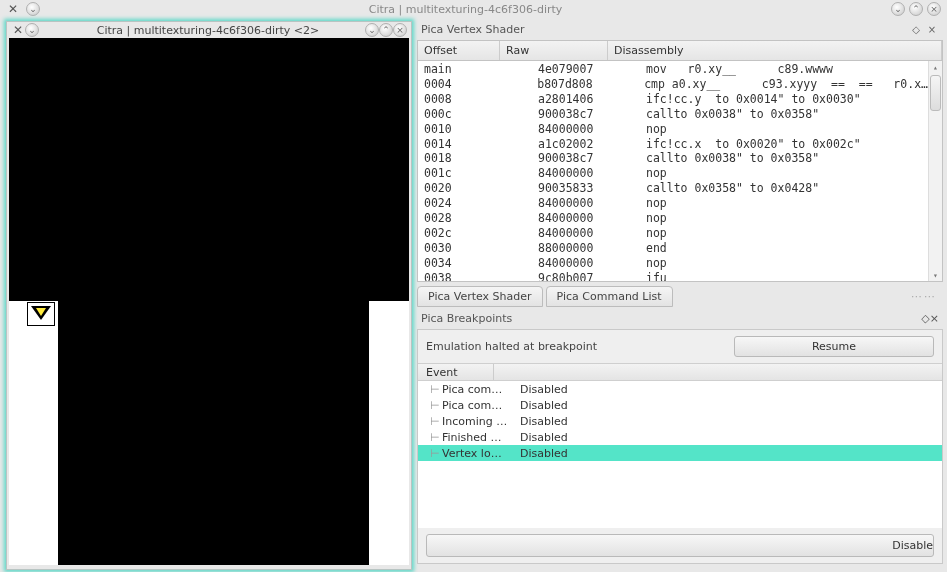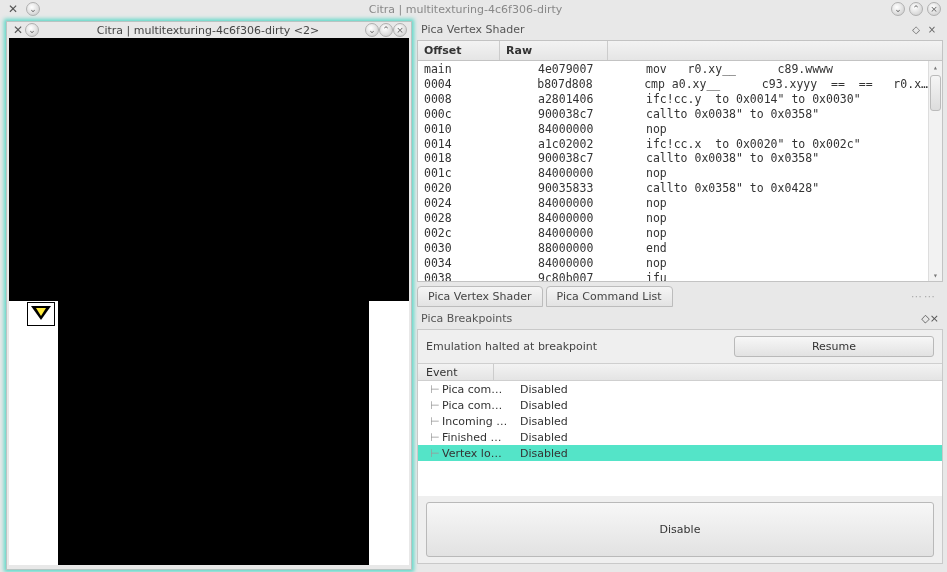--- a/index.html
+++ b/index.html
@@ -110,21 +110,21 @@
 .shader-panel {
   border:1px solid #c3c3c3;
   background:#fff;
 }
 .shader-header-row {
   display:flex; height:20px; align-items:center;
   background:linear-gradient(#f3f3f3,#e5e5e5);
   border-bottom:1px solid #c3c3c3;
   font-size:11px; color:#333;
 }
-.shader-header-row .col { padding:0 6px; border-right:1px solid #ccc; height:100%; display:flex; align-items:center;font-weight:bold;}
+.shader-header-row .col { padding:0 6px; border-right:1px solid #ccc; height:100%; display:flex; align-items:center;}
 .shader-body {
   height:220px; overflow:hidden; position:relative;
   font-family:"DejaVu Sans Mono","Courier New",monospace;
   font-size:11.5px; line-height:14.9px;
   white-space:pre;
 }
 .shader-rows { position:absolute; left:0; right:14px; top:1px; }
 .shader-row { display:flex; }
 .shader-row .c1 { width:82px; padding-left:6px; }
 .shader-row .c2 { width:108px;margin-left:38px; }
@@ -180,21 +180,21 @@
 .bp-list {
   flex:1; background:#fff; overflow:auto;
 }
 .bp-row { display:flex; height:16px; align-items:center; padding-left:12px; font-size:11px;}
 .bp-row .tree { color:#999; width:12px; }
 .bp-row .ev { width:76px; overflow:hidden; white-space:nowrap; text-overflow:ellipsis; }
 .bp-row .st { padding-left:2px; }
 .bp-row.active { background:#54e4c8; }
 .bottom-btn-row { padding:6px 8px 6px 8px; }
 .bottom-btn {
-  width:100%; padding:20px 0; text-align:center;
+  width:100%; padding:4px 0; text-align:right;
   background:linear-gradient(#f7f7f7,#e2e2e2);
   border:1px solid #b9b9b9; border-radius:3px; color:#333;
 }
 </style>
 </head>
 <body>
 
 <div class="titlebar">
   <div class="tl">
     <span class="x-icon">✕</span>
@@ -232,20 +232,21 @@
     <div class="panel-header">
       <span class="title-h">Pica Vertex Shader</span>
       <span class="pin">◇</span>
       <span class="x">×</span>
     </div>
 
     <div class="shader-panel">
       <div class="shader-header-row">
         <div class="col" style="width:82px">Offset</div>
         <div class="col" style="width:108px">Raw</div>
+        <div class="col" style="flex:1">Disassembly</div>
       </div>
       <div class="shader-body">
         <div class="shader-rows" id="shader-rows"><div class="shader-row"><span class="c1">main</span><span class="c2">4e079007</span><span class="c3">mov   r0.xy__      c89.wwww</span></div><div class="shader-row"><span class="c1">0004</span><span class="c2">b807d808</span><span class="c3">cmp a0.xy__      c93.xyyy  ==  ==   r0.x…</span></div><div class="shader-row"><span class="c1">0008</span><span class="c2">a2801406</span><span class="c3">ifc!cc.y  to 0x0014" to 0x0030"</span></div><div class="shader-row"><span class="c1">000c</span><span class="c2">900038c7</span><span class="c3">callto 0x0038" to 0x0358"</span></div><div class="shader-row"><span class="c1">0010</span><span class="c2">84000000</span><span class="c3">nop</span></div><div class="shader-row"><span class="c1">0014</span><span class="c2">a1c02002</span><span class="c3">ifc!cc.x  to 0x0020" to 0x002c"</span></div><div class="shader-row"><span class="c1">0018</span><span class="c2">900038c7</span><span class="c3">callto 0x0038" to 0x0358"</span></div><div class="shader-row"><span class="c1">001c</span><span class="c2">84000000</span><span class="c3">nop</span></div><div class="shader-row"><span class="c1">0020</span><span class="c2">90035833</span><span class="c3">callto 0x0358" to 0x0428"</span></div><div class="shader-row"><span class="c1">0024</span><span class="c2">84000000</span><span class="c3">nop</span></div><div class="shader-row"><span class="c1">0028</span><span class="c2">84000000</span><span class="c3">nop</span></div><div class="shader-row"><span class="c1">002c</span><span class="c2">84000000</span><span class="c3">nop</span></div><div class="shader-row"><span class="c1">0030</span><span class="c2">88000000</span><span class="c3">end</span></div><div class="shader-row"><span class="c1">0034</span><span class="c2">84000000</span><span class="c3">nop</span></div><div class="shader-row"><span class="c1">0038</span><span class="c2">9c80b007</span><span class="c3">ifu</span></div></div>
         <div class="scrollbar-v">
           <div class="arr up">▴</div>
           <div class="thumb"></div>
           <div class="arr dn">▾</div>
         </div>
       </div>
     </div>

